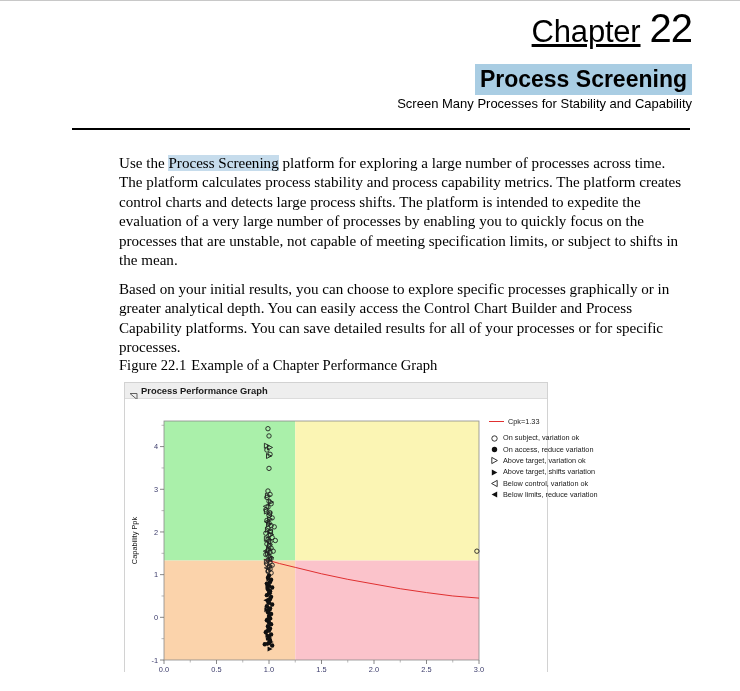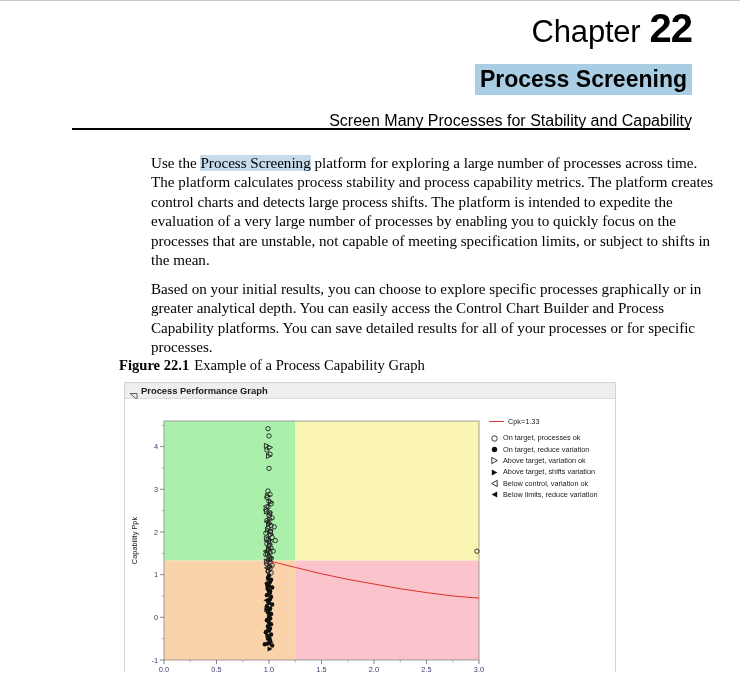--- a/index.html
+++ b/index.html
@@ -31,24 +31,25 @@
     width: 692px;
     text-align: right;
     white-space: nowrap;
   }
   .chapter-word {
     font-family: "Liberation Sans", sans-serif;
     font-weight: 300;
     font-size: 31px;
     letter-spacing: -0.2px;
     vertical-align: baseline;
+    text-decoration: underline;
   }
   .chapter-num {
     font-family: "Liberation Sans", sans-serif;
-    font-weight: bold;
+    font-weight: normal;
     font-size: 40px;
     letter-spacing: -1px;
     margin-left: 9px;
     vertical-align: baseline;
   }
 
   
   .title-line {
     position: absolute;
     left: 0; top: 66px;
@@ -58,66 +59,65 @@
   }
   .title-text {
     font-family: "Liberation Sans", sans-serif;
     font-weight: bold;
     font-size: 23px;
     background: #a9cde3;
     padding: 2px 5px 3px 5px;
   }
   .subtitle-line {
     position: absolute;
-    left: 0; top: 112px;
+    left: 0; top: 96px;
     width: 692px;
     text-align: right;
     white-space: nowrap;
     font-family: "Liberation Sans", sans-serif;
-    font-size: 16px;
+    font-size: 13px;
   }
   .header-rule {
     position: absolute;
     left: 72px; top: 128px;
     width: 618px; height: 1.5px;
     background: #000000;
   }
 
   
   .para {
     position: absolute;
     left: 119px;
     width: 572px;
     font-family: "Liberation Serif", serif;
     font-size: 15.1px;
     line-height: 19.4px;
     text-align: left;
-    margin-left: 32px;
   }
   .para-1 { top: 154px; }
   .para-2 { top: 280px; }
   .hl {
     background: #c6dcec;
   }
 
   .fig-caption {
     position: absolute;
     left: 119px; top: 357px;
     width: 572px;
     font-family: "Liberation Serif", serif;
     font-size: 14.6px;
   }
-  .fig-caption b { font-weight: bold; }
+  .fig-caption b { font-weight: normal; }
   .fig-caption .cap-gap { display: inline-block; width: 5px; }
 
   
   .panel {
     position: absolute;
     left: 124px; top: 382px;
-    width: 492px; height: 290px;
+    width: 424px; height: 290px;
     background: #ffffff;
     border: 1px solid #d2d2d2;
     box-sizing: border-box;
   }
   .panel-titlebar {
     position: relative;
     height: 15px;
     background: #eeeeee;
     border-bottom: 1px solid #dcdcdc;
     display: flex;
@@ -239,21 +239,21 @@
 
 <div class="header-rule"></div>
 
 <div class="para para-1">
   <span>Use the </span><span class="hl">Process Screening</span><span> platform for exploring a large number of processes across time. The platform calculates process stability and process capability metrics. The platform creates control charts and detects large process shifts. The platform is intended to expedite the evaluation of a very large number of processes by enabling you to quickly focus on the processes that are unstable, not capable of meeting specification limits, or subject to shifts in the mean.</span>
 </div>
 
 <div class="para para-2">Based on your initial results, you can choose to explore specific processes graphically or in greater analytical depth. You can easily access the Control Chart Builder and Process Capability platforms. You can save detailed results for all of your processes or for specific processes.</div>
 
 <div class="fig-caption">
-  <b>Figure 22.1</b><span class="cap-gap"></span><span>Example of a Process Capability Graph</span>
+  <b>Figure 22.1</b><span class="cap-gap"></span><span>Example of a Chapter Performance Graph</span>
 </div>
 
 <div class="panel">
 
   <div class="panel-titlebar">
     <span class="disclosure">
       <svg width="9" height="9" viewBox="0 0 9 9">
         <path d="M1 2.5 L8 2.5 L8 8.5 Z" fill="none" stroke="#606060" stroke-width="1"></path>
       </svg>
     </span>
@@ -455,29 +455,29 @@
           <span class="legend-text">Cpk=1.33</span>
         </div>
         <div id="legend-markers">
             <div class="marker-group-gap"></div>
             <div class="legend-marker-row">
               <span class="legend-marker">
                 <svg width="9" height="9" viewBox="0 0 9 9">
                   <circle cx="4.5" cy="4.5" r="2.7" fill="none" stroke="#202020" stroke-width="0.9"></circle>
                 </svg>
               </span>
-              <span class="legend-text">On target, processes ok</span>
+              <span class="legend-text">On subject, variation ok</span>
             </div>
             <div class="legend-marker-row">
               <span class="legend-marker">
                 <svg width="9" height="9" viewBox="0 0 9 9">
                   <circle cx="4.5" cy="4.5" r="2.7" fill="#101010"></circle>
                 </svg>
               </span>
-              <span class="legend-text">On target, reduce variation</span>
+              <span class="legend-text">On access, reduce variation</span>
             </div>
             <div class="legend-marker-row">
               <span class="legend-marker">
                 <svg width="9" height="9" viewBox="0 0 9 9">
                   <path d="M1.8,1.4 L7.4,4.5 L1.8,7.6 Z" fill="none" stroke="#202020" stroke-width="0.9"></path>
                 </svg>
               </span>
               <span class="legend-text">Above target, variation ok</span>
             </div>
             <div class="legend-marker-row">

